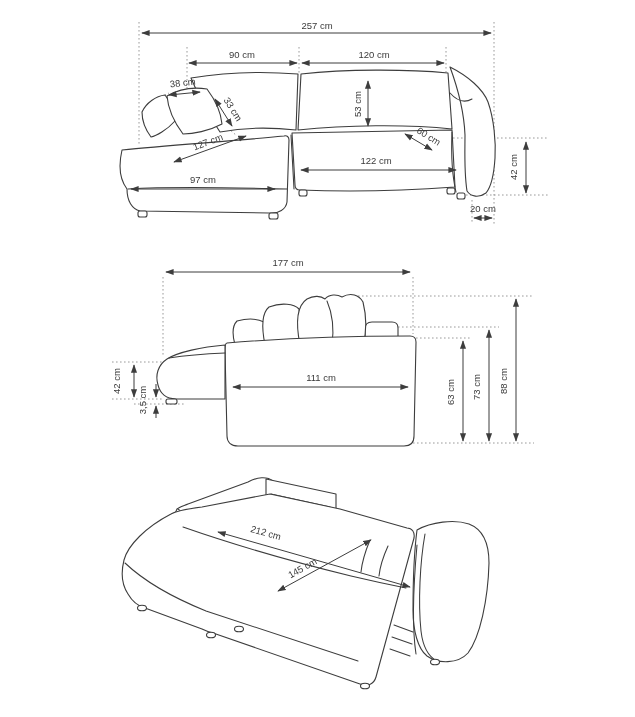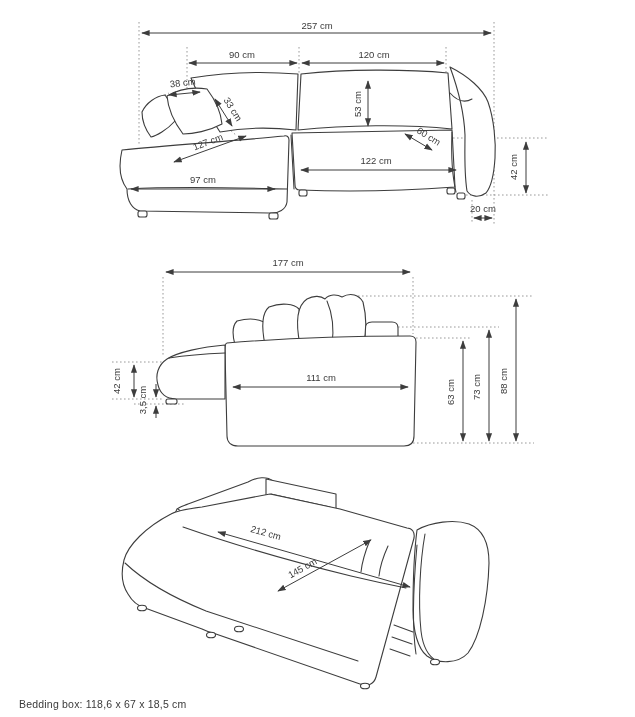--- a/index.html
+++ b/index.html
@@ -193,14 +193,13 @@
       <path class="dim" d="M212,532 L404,587" marker-start="url(#arr)" marker-end="url(#arr)"></path>
       <text class="lbl" x="259" y="536" transform="rotate(16 259 536)">212 cm</text>
     </g>
     <g>
       <path class="dim" d="M365,540 L272,591" marker-start="url(#arr)" marker-end="url(#arr)"></path>
       <text class="lbl" x="298" y="571" transform="rotate(-29 298 571)">145 cm</text>
     </g>
   </g>
 </svg>
 
-<div class="footer">Bedding box: 118,6 x 67 x 18,5 cm</div>
 </div>
 
 </body></html>

